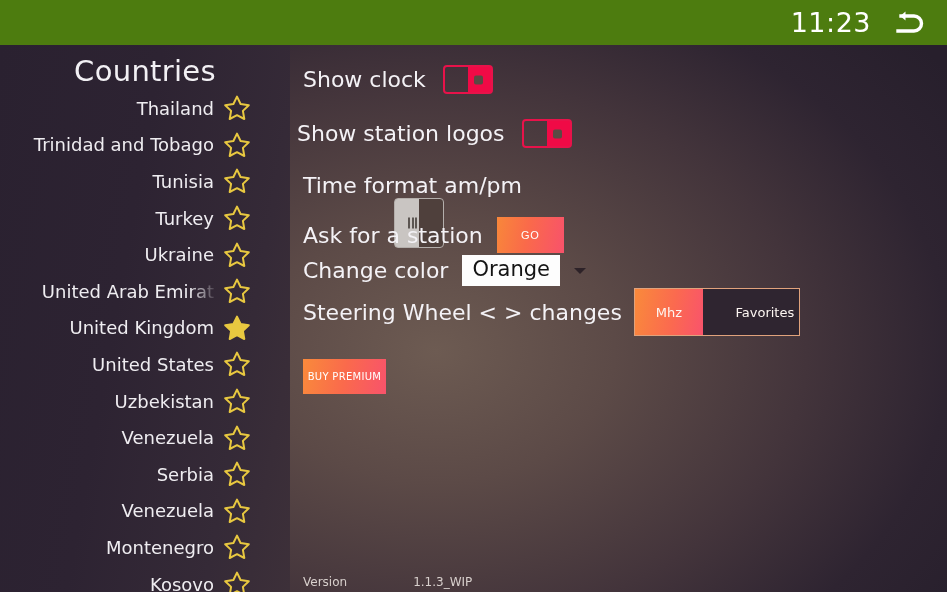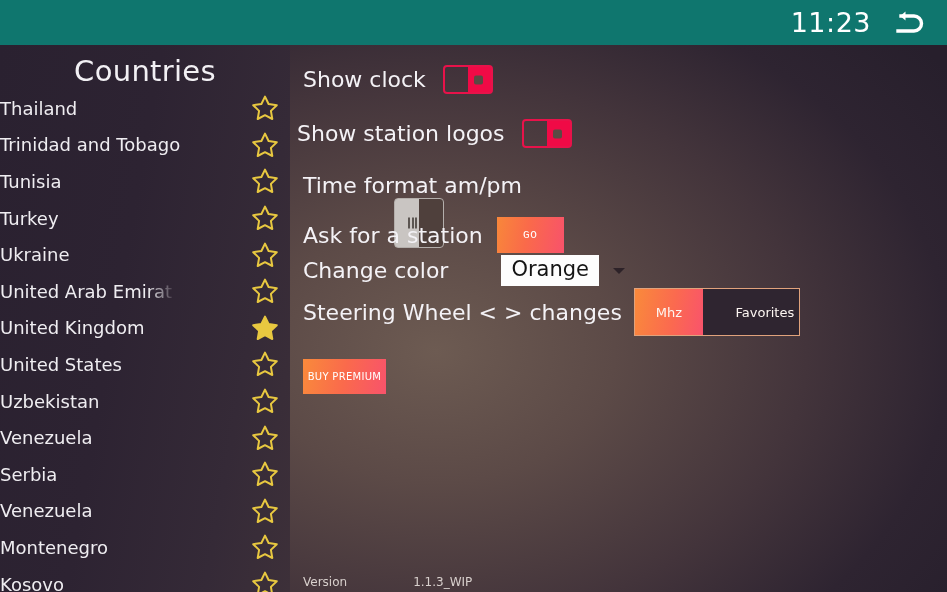--- a/index.html
+++ b/index.html
@@ -13,21 +13,21 @@
   #app {
     position:relative;
     width:947px; height:592px;
     overflow:hidden;
   }
 
   
   .statusbar {
     position:absolute; left:0; top:0;
     width:947px; height:45px;
-    background:#0f766e;
+    background:#4d7c0f;
     display:flex; align-items:center; justify-content:flex-end;
     padding-right:18px;
     z-index:40;
   }
   .clock {
     color:#ffffff;
     font-size:27px;
     letter-spacing:0.5px;
     font-family:"DejaVu Sans", sans-serif;
     margin-right:18px;
@@ -59,22 +59,22 @@
     letter-spacing:0.3px;
     padding-top:9px;
     font-family:"DejaVu Sans", sans-serif;
   }
   .country-list { margin-top:2px; }
   .country-row {
     position:relative;
     height:36.6px;
     display:flex;
     align-items:center;
-    justify-content:space-between;
-    padding-right:12px;
+    justify-content:flex-end;
+    padding-right:40px;
   }
   .c-name {
     color:#efedf1;
     font-size:18px;
     white-space:nowrap;
     margin-right:10px;
     font-family:"DejaVu Sans", sans-serif;
   }
   .c-name.clipped {
     max-width:178px;
@@ -122,21 +122,21 @@
     display:flex; justify-content:space-between;
   }
   .toggle.off .grip i { display:block; width:2px; height:11px; background:#5c5652; }
 
   
   .gobtn {
     width:67px; height:36px;
     background:linear-gradient(100deg,#f8873a 0%, #fa6a4a 45%, #f8526b 100%);
     display:flex; align-items:center; justify-content:center;
     color:#fff; font-size:11px; letter-spacing:0.6px;
-    font-family:Liberation Mono, monospace;
+    font-family:Liberation Sans, sans-serif;
   }
 
   
   .dropdown { display:flex; align-items:center; }
   .dd-box {
     background:#fdfdfd;
     color:#141414;
     font-size:21px;
     padding:2px 10px 4px 10px;
     font-family:"DejaVu Sans", sans-serif;
@@ -319,21 +319,21 @@
               <i></i>
             </span>
         </span>
       </div>
 
       <div class="srow" style="left:13px; top:172px;">
         <span class="slabel">Ask for a station</span>
         <span class="gobtn" style="margin-left:14px;">GO</span>
       </div>
 
-      <div class="srow" style="left:13px; top:210px;gap:39px;">
+      <div class="srow" style="left:13px; top:210px;">
         <span class="slabel">Change color</span>
         <span class="dropdown" style="margin-left:14px;">
           <span class="dd-box">Orange</span>
           <span class="dd-caret"></span>
         </span>
       </div>
 
       <div class="srow" style="left:13px; top:243px; width:630px; justify-content:flex-start;">
         <span class="slabel">Steering Wheel &lt; &gt; changes</span>
         <span class="segmented" style="margin-left:12px;">

